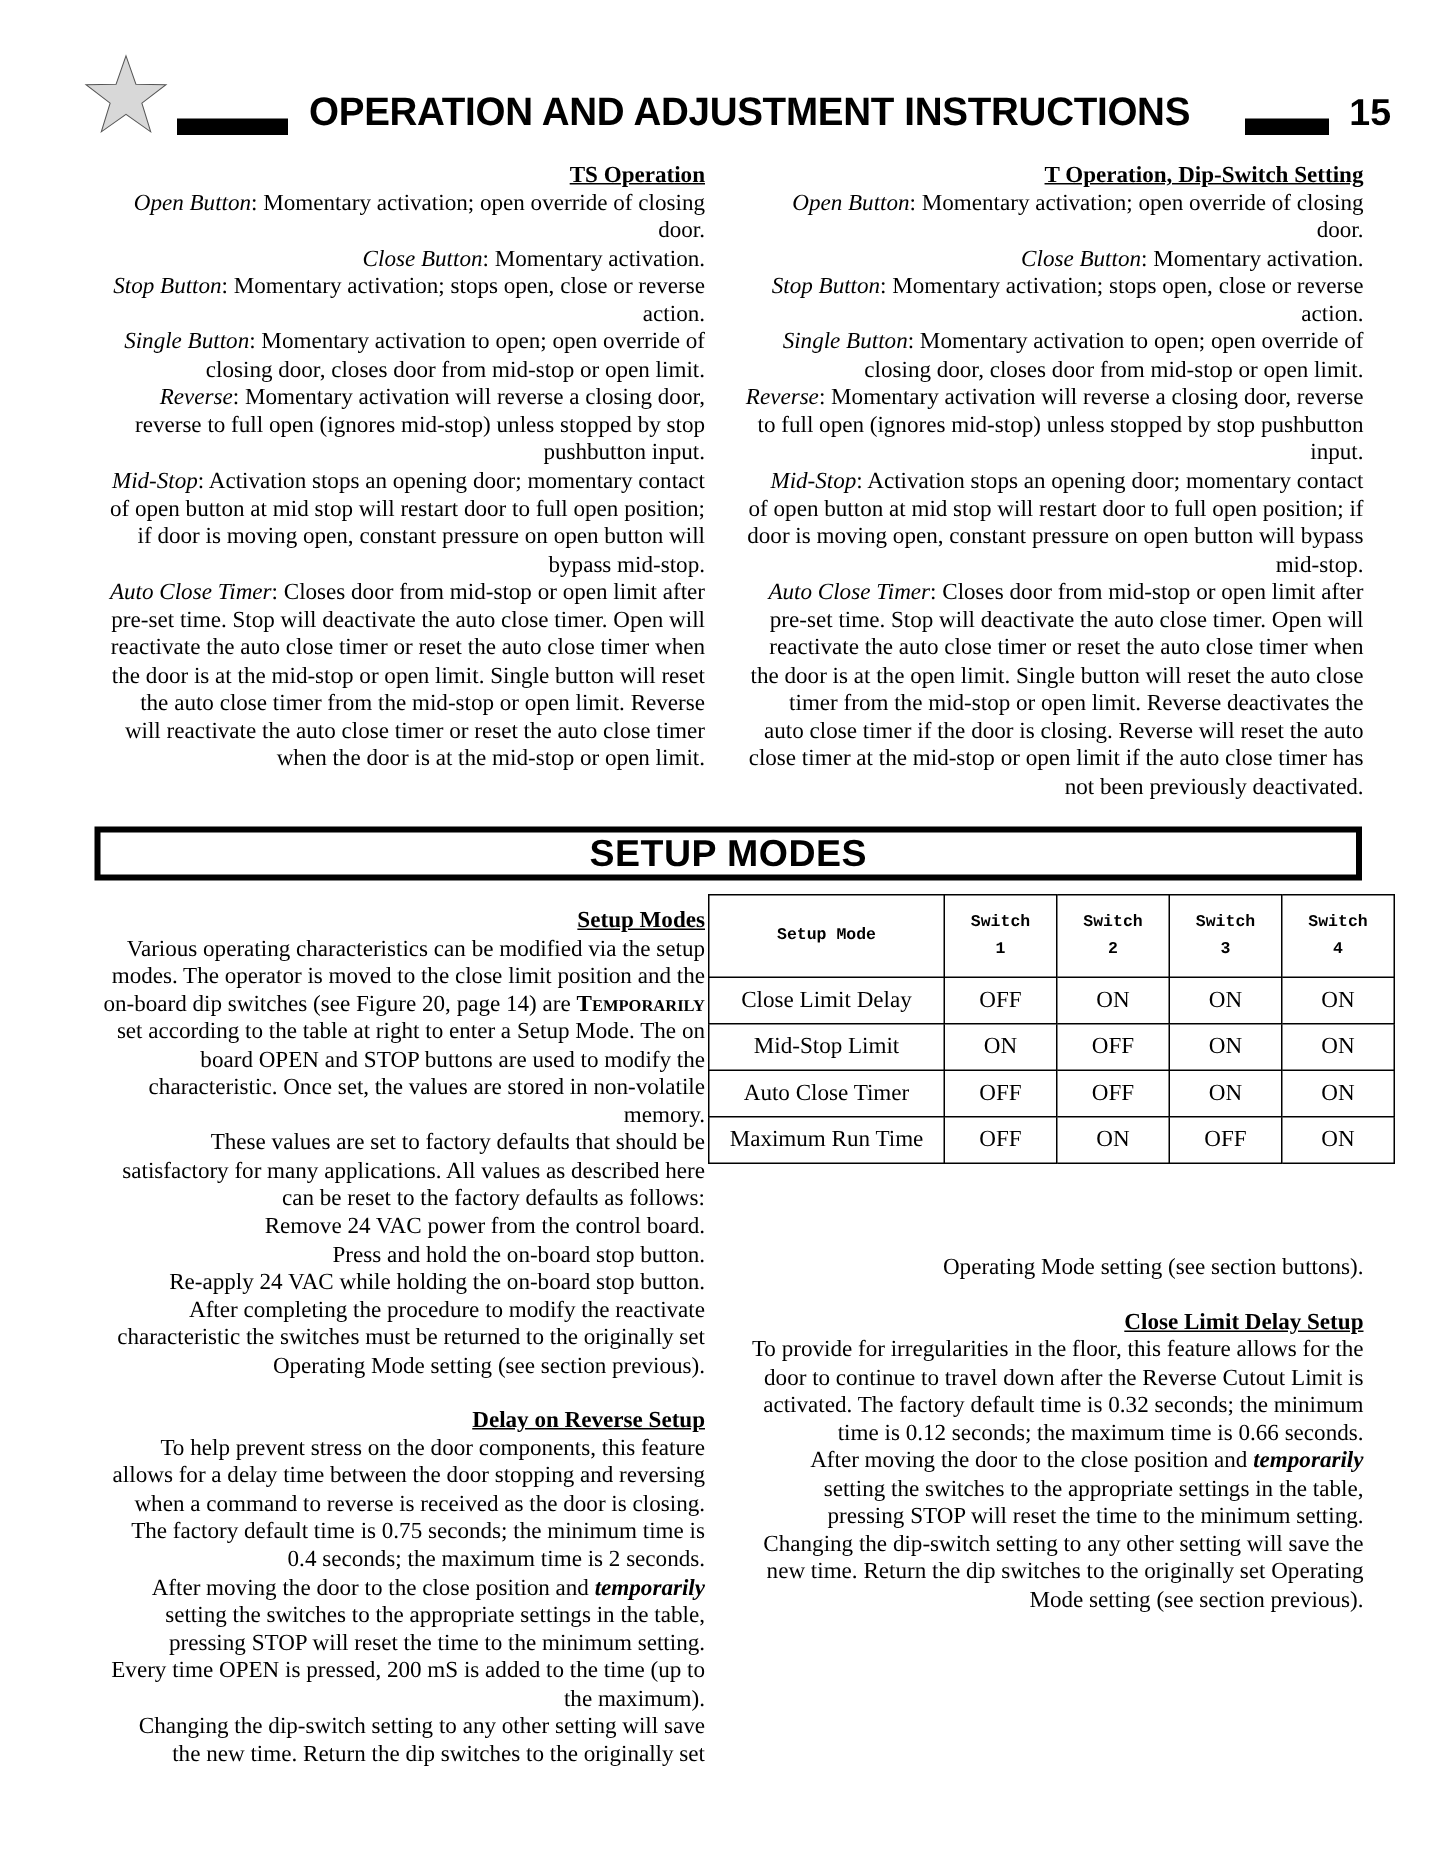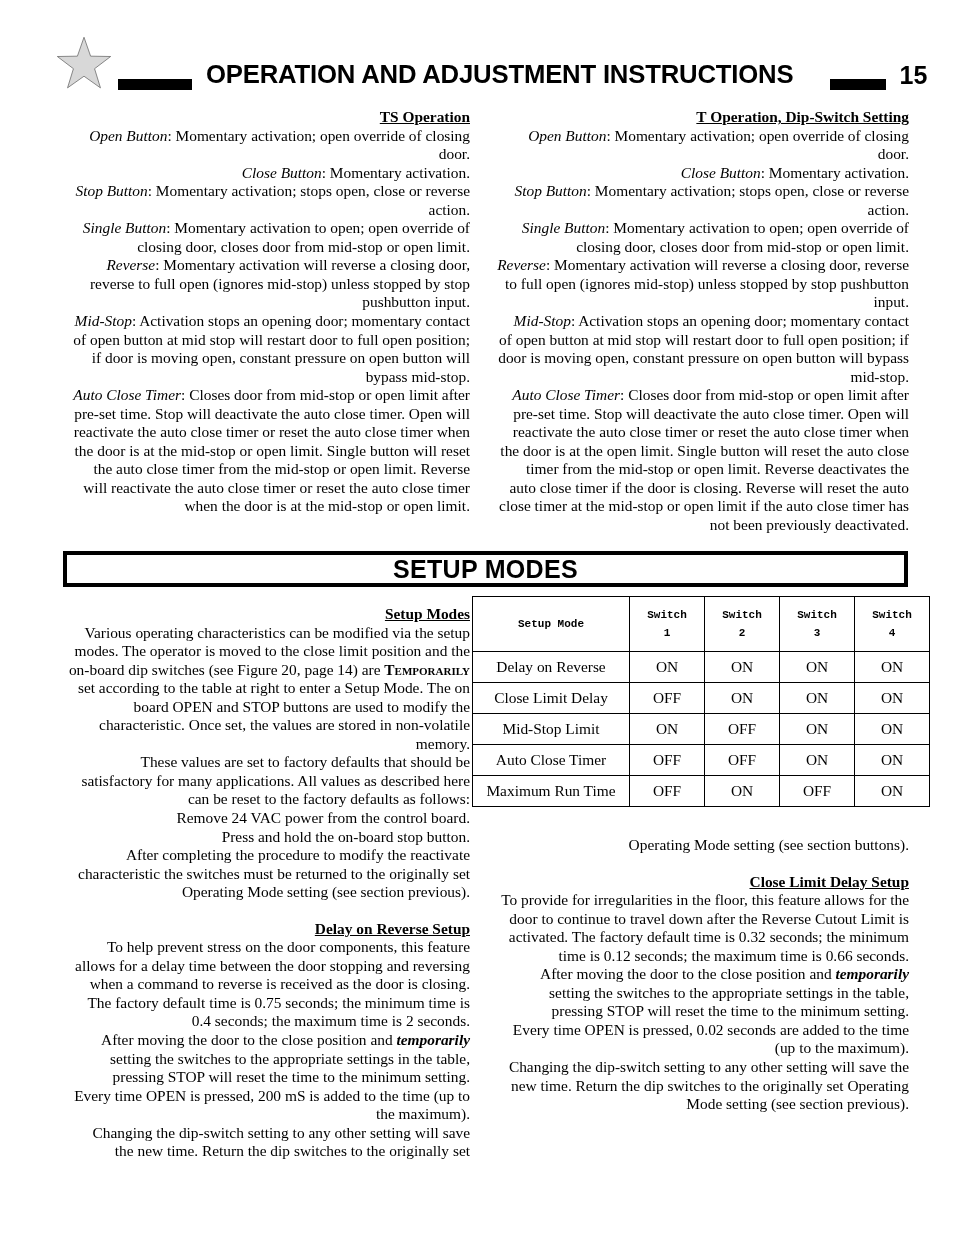--- a/index.html
+++ b/index.html
@@ -190,20 +190,21 @@
   <span class="banner-text">SETUP MODES</span>
 </div>
 
 <div class="col col-left-bottom">
   <div class="sec-head-wrap"><span class="sec-head">Setup Modes</span></div>
   <p class="para"><span>Various operating characteristics can be modified via the setup modes. The operator is moved to the close limit position and the on-board dip switches (see Figure 20, page 14) are </span><span class="smallcaps">Temporarily</span><span> set according to the table at right to enter a Setup Mode. The on board OPEN and STOP buttons are used to modify the characteristic. Once set, the values are stored in non-volatile memory.</span></p>
   <p class="para">These values are set to factory defaults that should be satisfactory for many applications. All values as described here can be reset to the factory defaults as follows:</p>
   <p class="para">
     <span class="indent-line">Remove 24 VAC power from the control board.</span>
     <span class="indent-line">Press and hold the on-board stop button.</span>
+    <span class="indent-line">Re-apply 24 VAC while holding the on-board stop button.</span>
   </p>
   <p class="para">After completing the procedure to modify the reactivate characteristic the switches must be returned to the originally set Operating Mode setting (see section previous).</p>
 
   <div style="height:18px"></div>
 
   <div class="sec-head-wrap"><span class="sec-head">Delay on Reverse Setup</span></div>
   <p class="para lead">To help prevent stress on the door components, this feature allows for a delay time between the door stopping and reversing when a command to reverse is received as the door is closing. The factory default time is 0.75 seconds; the minimum time is 0.4 seconds; the maximum time is 2 seconds.</p>
   <p class="para lead"><span>After moving the door to the close position and </span><span class="bolditalic">temporarily</span><span> setting the switches to the appropriate settings in the table, pressing STOP will reset the time to the minimum setting.</span></p>
   <p class="para lead">Every time OPEN is pressed, 200 mS is added to the time (up to the maximum).</p>
   <p class="para lead">Changing the dip-switch setting to any other setting will save the new time.  Return the dip switches to the originally set</p>
@@ -214,27 +215,20 @@
     <thead>
       <tr>
         <th class="mode-col">Setup Mode</th>
         <th class="sw-col"><span>Switch</span><br><span>1</span></th>
         <th class="sw-col"><span>Switch</span><br><span>2</span></th>
         <th class="sw-col"><span>Switch</span><br><span>3</span></th>
         <th class="sw-col"><span>Switch</span><br><span>4</span></th>
       </tr>
     </thead>
     <tbody>
-      <tr>
-        <td class="mode-cell">Delay on Reverse</td>
-        <td>ON</td>
-        <td>ON</td>
-        <td>ON</td>
-        <td>ON</td>
-      </tr>
       <tr>
         <td class="mode-cell">Close Limit Delay</td>
         <td>OFF</td>
         <td>ON</td>
         <td>ON</td>
         <td>ON</td>
       </tr>
       <tr>
         <td class="mode-cell">Mid-Stop Limit</td>
         <td>ON</td>
@@ -259,15 +253,14 @@
     </tbody>
   </table>
 </div>
 
 <div class="col col-right-bottom">
   <p class="para lead">Operating Mode setting (see section buttons).</p>
   <div style="height:18px"></div>
   <div class="sec-head-wrap"><span class="sec-head">Close Limit Delay Setup</span></div>
   <p class="para lead">To provide for irregularities in the floor, this feature allows for the door to continue to travel down after the Reverse Cutout Limit is activated.  The factory default time is 0.32 seconds; the minimum time is 0.12 seconds; the maximum time is 0.66 seconds.</p>
   <p class="para lead"><span>After moving the door to the close position and </span><span class="bolditalic">temporarily</span><span> setting the switches to the appropriate settings in the table, pressing STOP will reset the time to the minimum setting.</span></p>
-  <p class="para lead">Every time OPEN is pressed, 0.02 seconds are added to the time (up to the maximum).</p>
   <p class="para lead">Changing the dip-switch setting to any other setting will save the new time.  Return the dip switches to the originally set Operating Mode setting (see section previous).</p>
 </div>
 
 </body></html>

